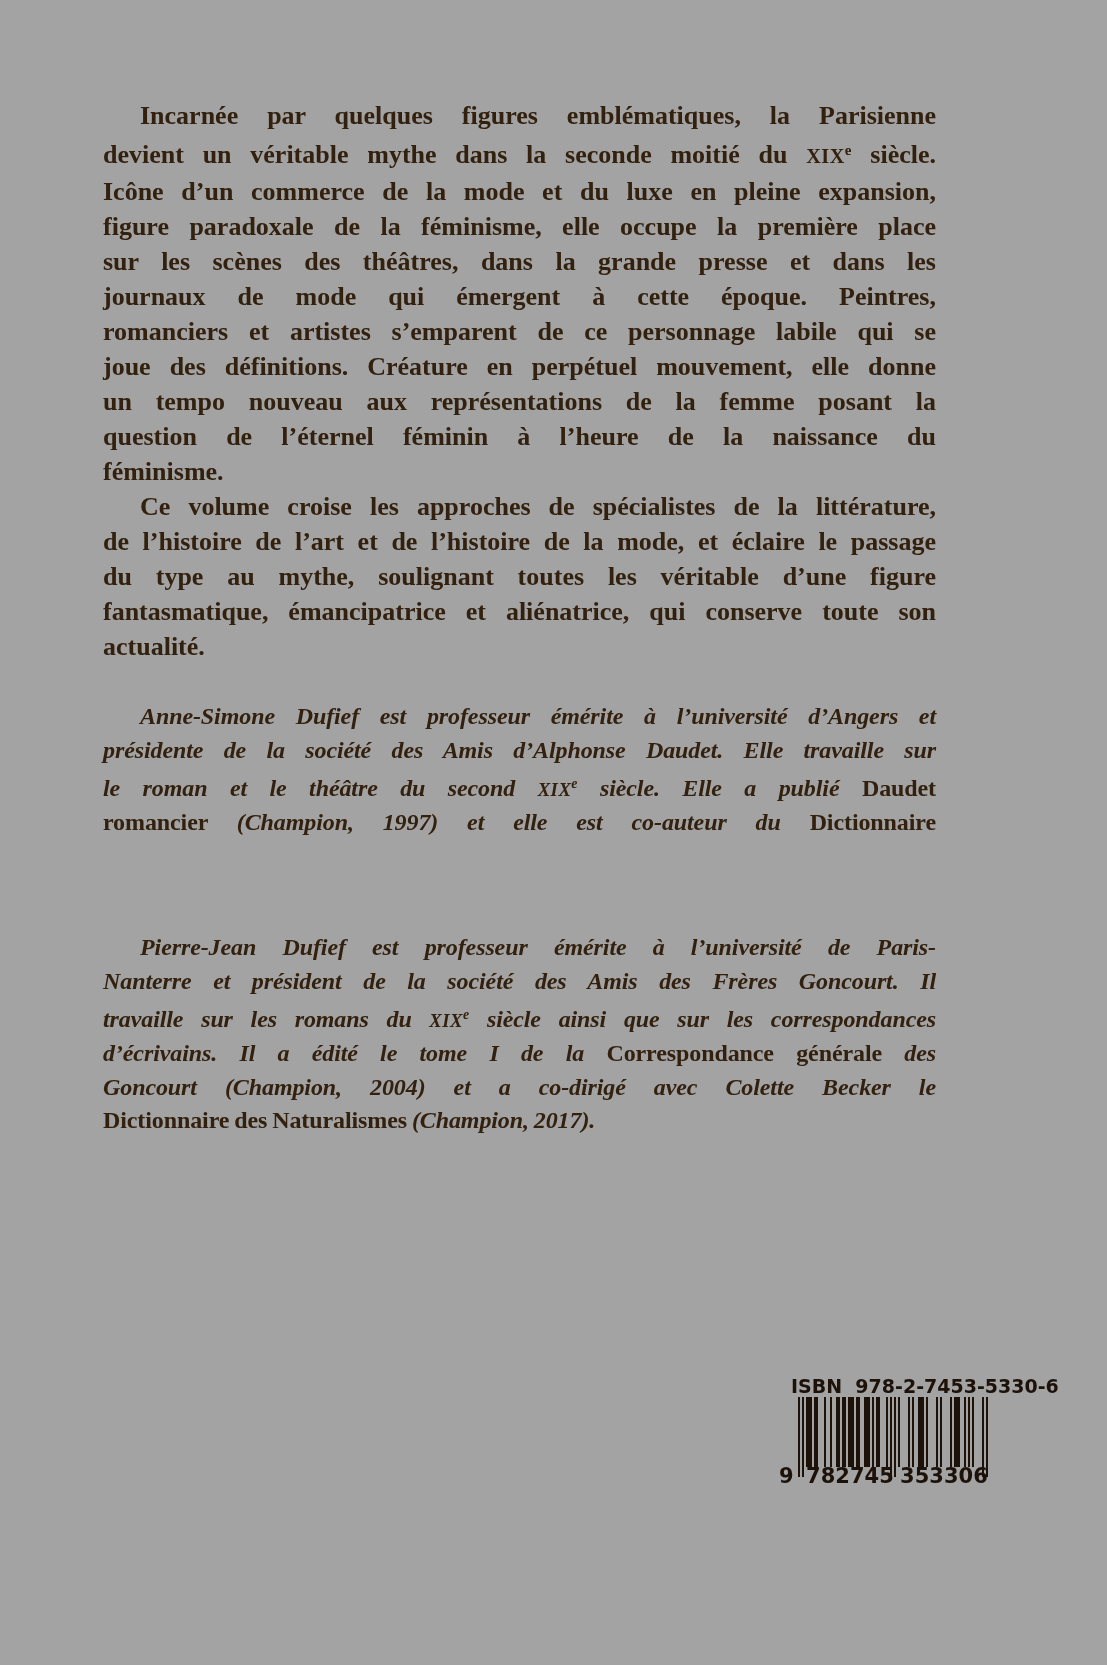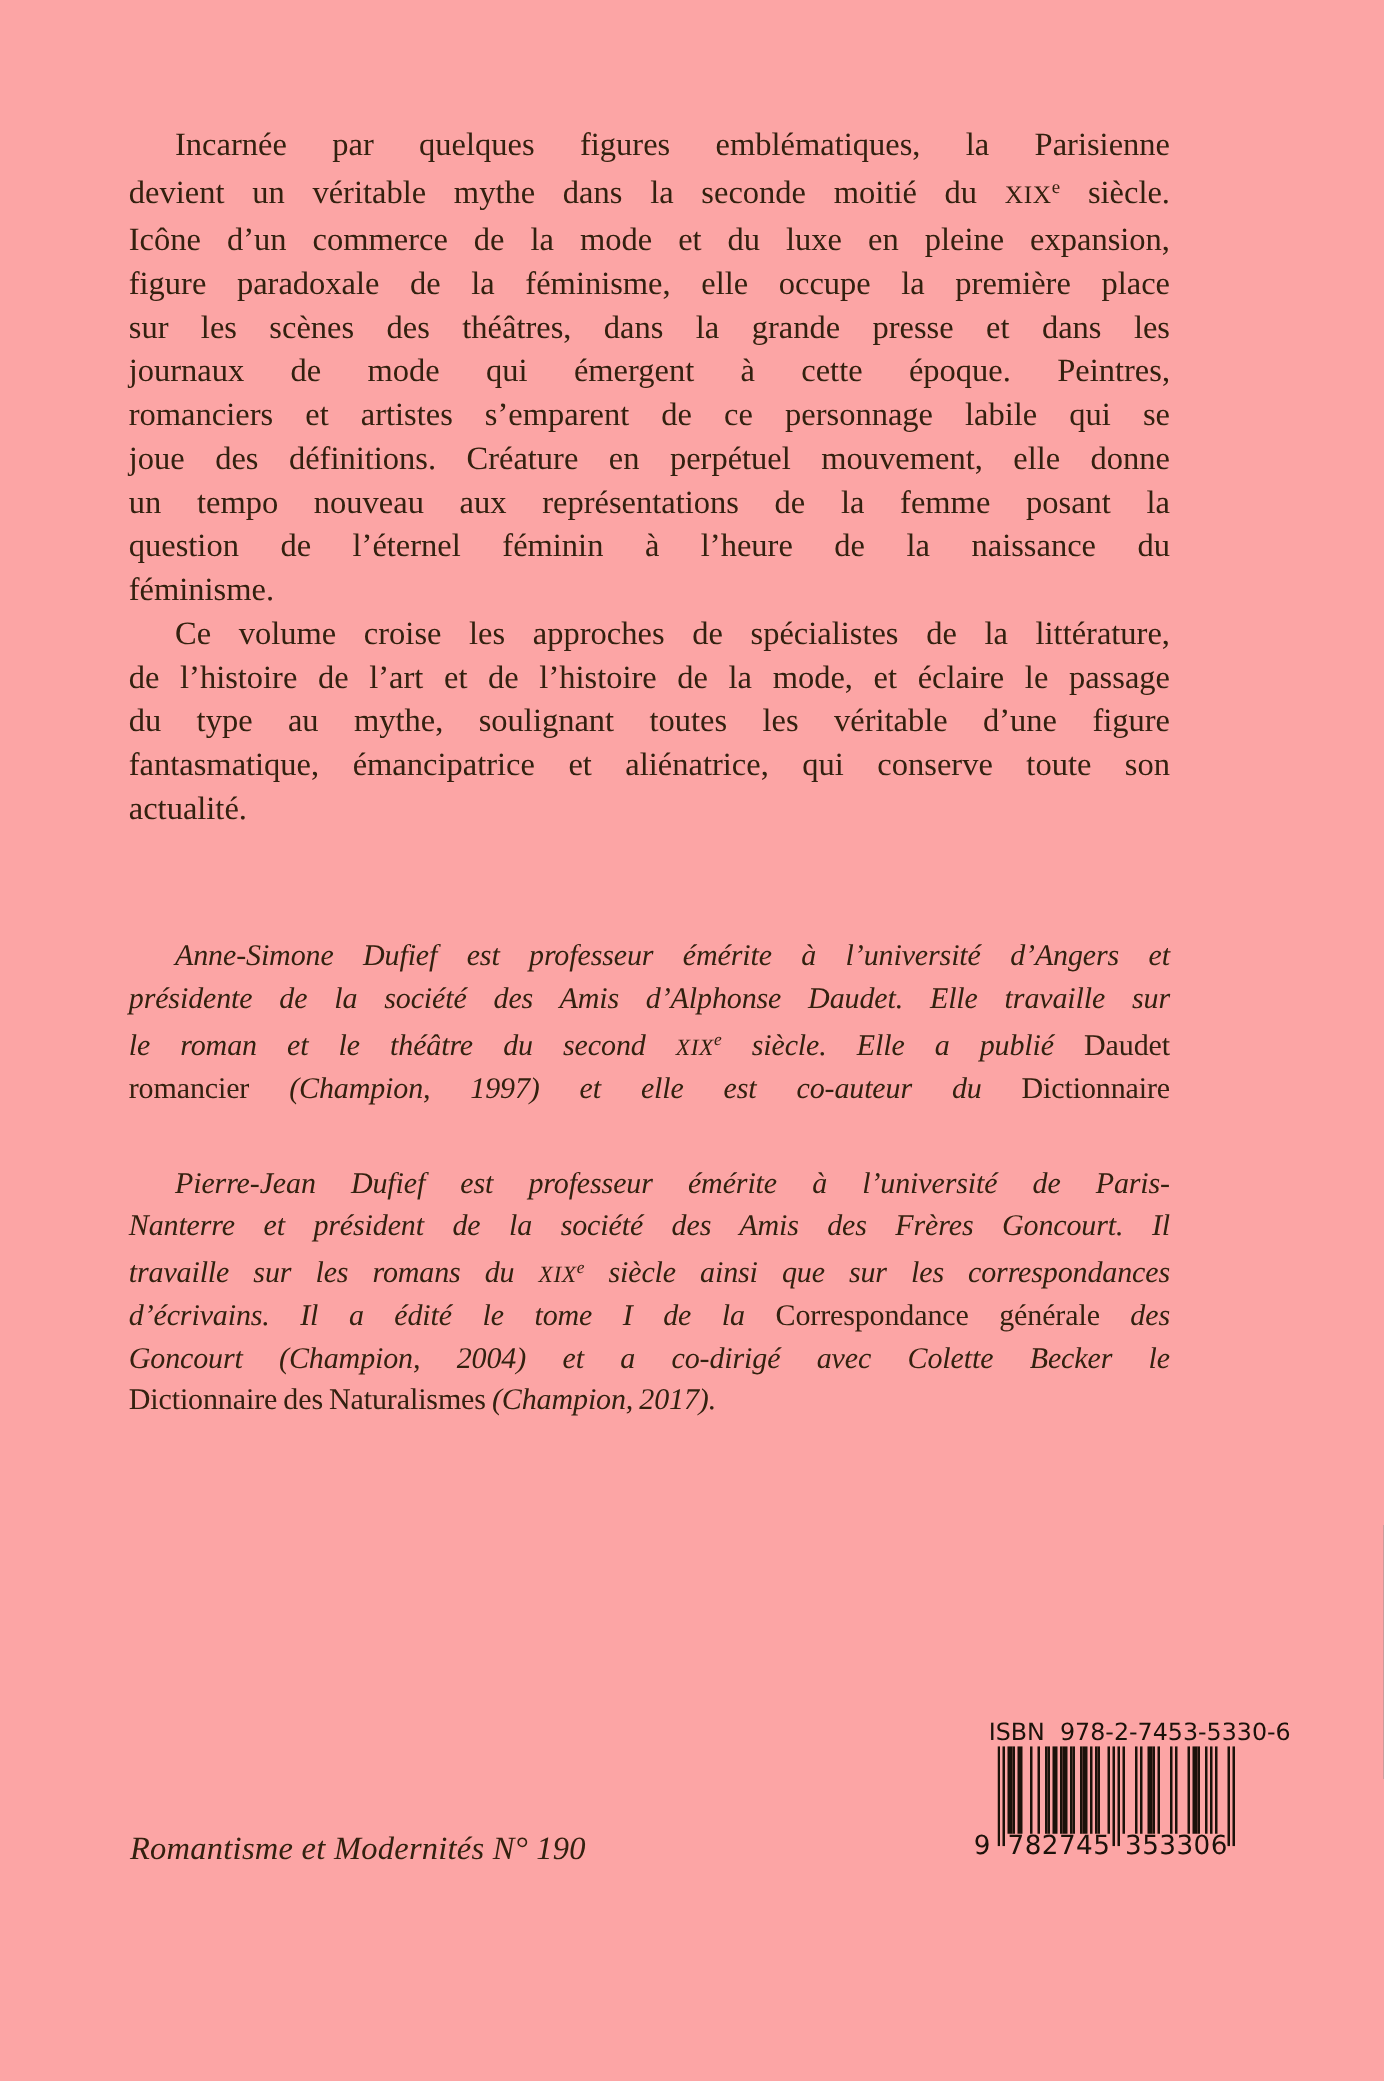--- a/index.html
+++ b/index.html
@@ -1,28 +1,29 @@
 <!DOCTYPE html>
 <html><head>
 <meta charset="utf-8">
 <style>
   html,body{margin:0;padding:0;background:#8a8a8a;}
   .page{
     position:relative;
     width:1107px;height:1665px;
     margin:0 auto;
-    background:#fca5a5;
+    background:#a3a3a3;
     color:#33210F;
     font-family:"Liberation Serif", serif;
     overflow:hidden;
+    font-weight:bold;
   }
   .textblock{position:absolute;left:103px;width:833px;}
   .synopsis{top:98px;font-size:26px;line-height:35px;word-spacing:-0.5px;}
   .bio{font-size:24px;line-height:33.5px;font-style:italic;word-spacing:-1px;letter-spacing:-0.1px;}
-  .bio1{top:749px;}
+  .bio1{top:700px;}
   .bio2{top:931px;}
   .line{text-align:justify;text-align-last:justify;}
   .line.first{text-indent:37px;}
   .line.lastline{text-align-last:left;}
   .sg-r{font-style:normal;}
   .sg-sc{font-size:0.78em;letter-spacing:0.5px;}
   .sg-sup{font-size:0.58em;vertical-align:0.55em;}
   .collection{
     position:absolute;left:104px;top:1464px;
     font-size:26px;font-style:italic;letter-spacing:0.2px;
@@ -84,21 +85,20 @@
 
   <div class="textblock bio bio2">
       <div class="line first">Pierre-Jean Dufief est professeur émérite à l’université de Paris-</div>
       <div class="line">Nanterre et président de la société des Amis des Frères Goncourt. Il</div>
       <div class="line"><span>travaille sur les romans du </span><span class="sg-sc">XIX</span><span class="sg-sup">e</span><span> siècle ainsi que sur les correspondances</span></div>
       <div class="line"><span>d’écrivains. Il a édité le tome I de la </span><span class="sg-r">Correspondance générale </span><span>des</span></div>
       <div class="line">Goncourt (Champion, 2004) et a co-dirigé avec Colette Becker le</div>
       <div class="line lastline"><span class="sg-r">Dictionnaire des Naturalismes </span><span>(Champion, 2017).</span></div>
     </div>
 
-  <div class="collection">Romantisme et Modernités N° 190</div>
 
   <div class="barcode-block">
     <div class="isbn-label">ISBN  978-2-7453-5330-6</div>
     <div class="bars"><svg width="190" height="80">
           <rect x="0" y="0" width="2" height="80" fill="#1C120A"></rect>
           <rect x="4" y="0" width="2" height="80" fill="#1C120A"></rect>
           <rect x="8" y="0" width="2" height="70" fill="#1C120A"></rect>
           <rect x="10" y="0" width="2" height="70" fill="#1C120A"></rect>
           <rect x="12" y="0" width="2" height="70" fill="#1C120A"></rect>
           <rect x="16" y="0" width="2" height="70" fill="#1C120A"></rect>

